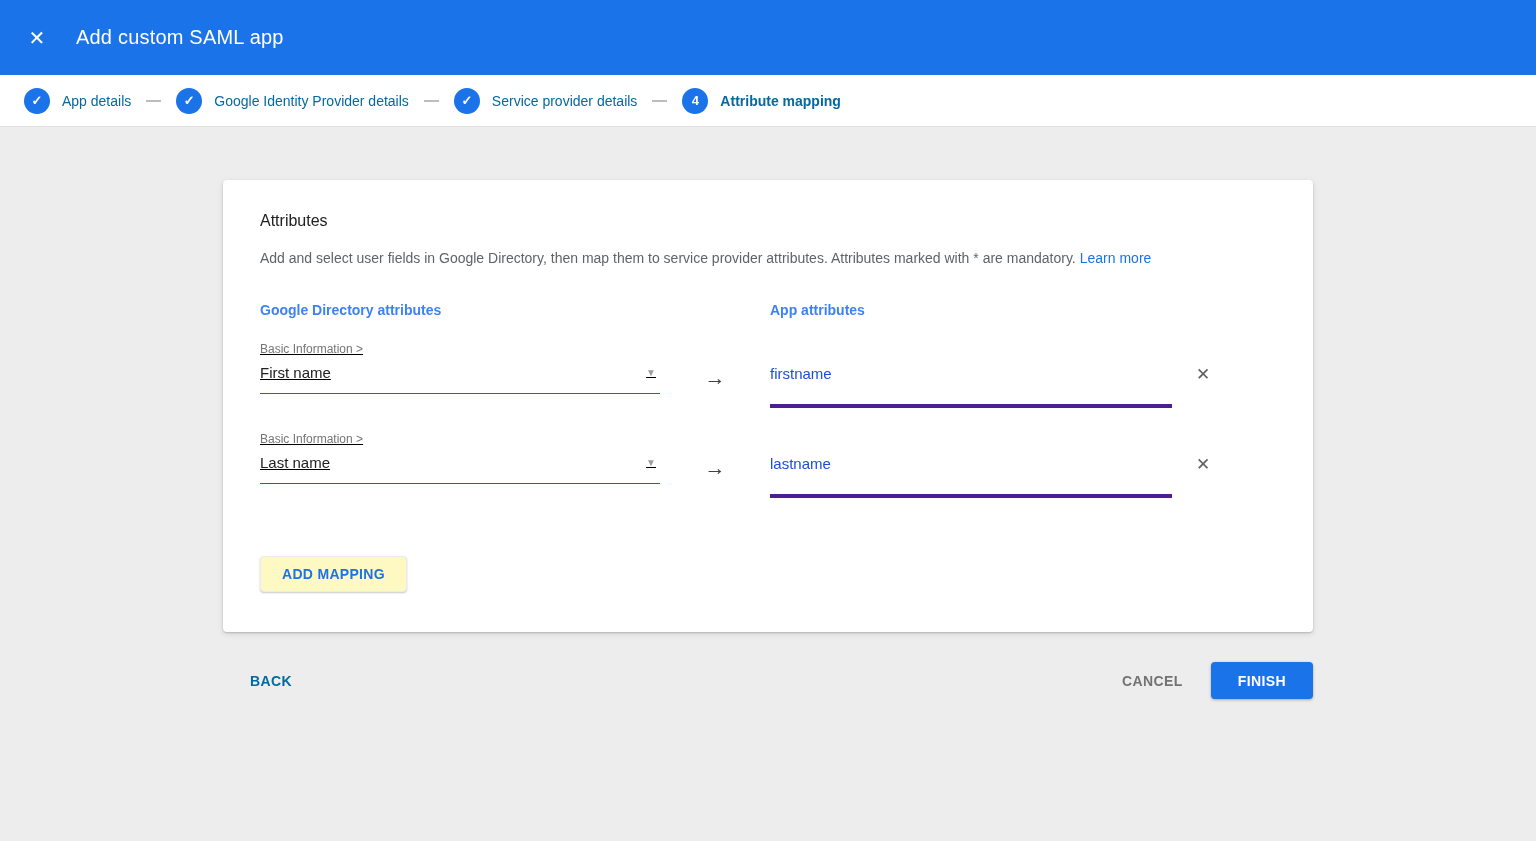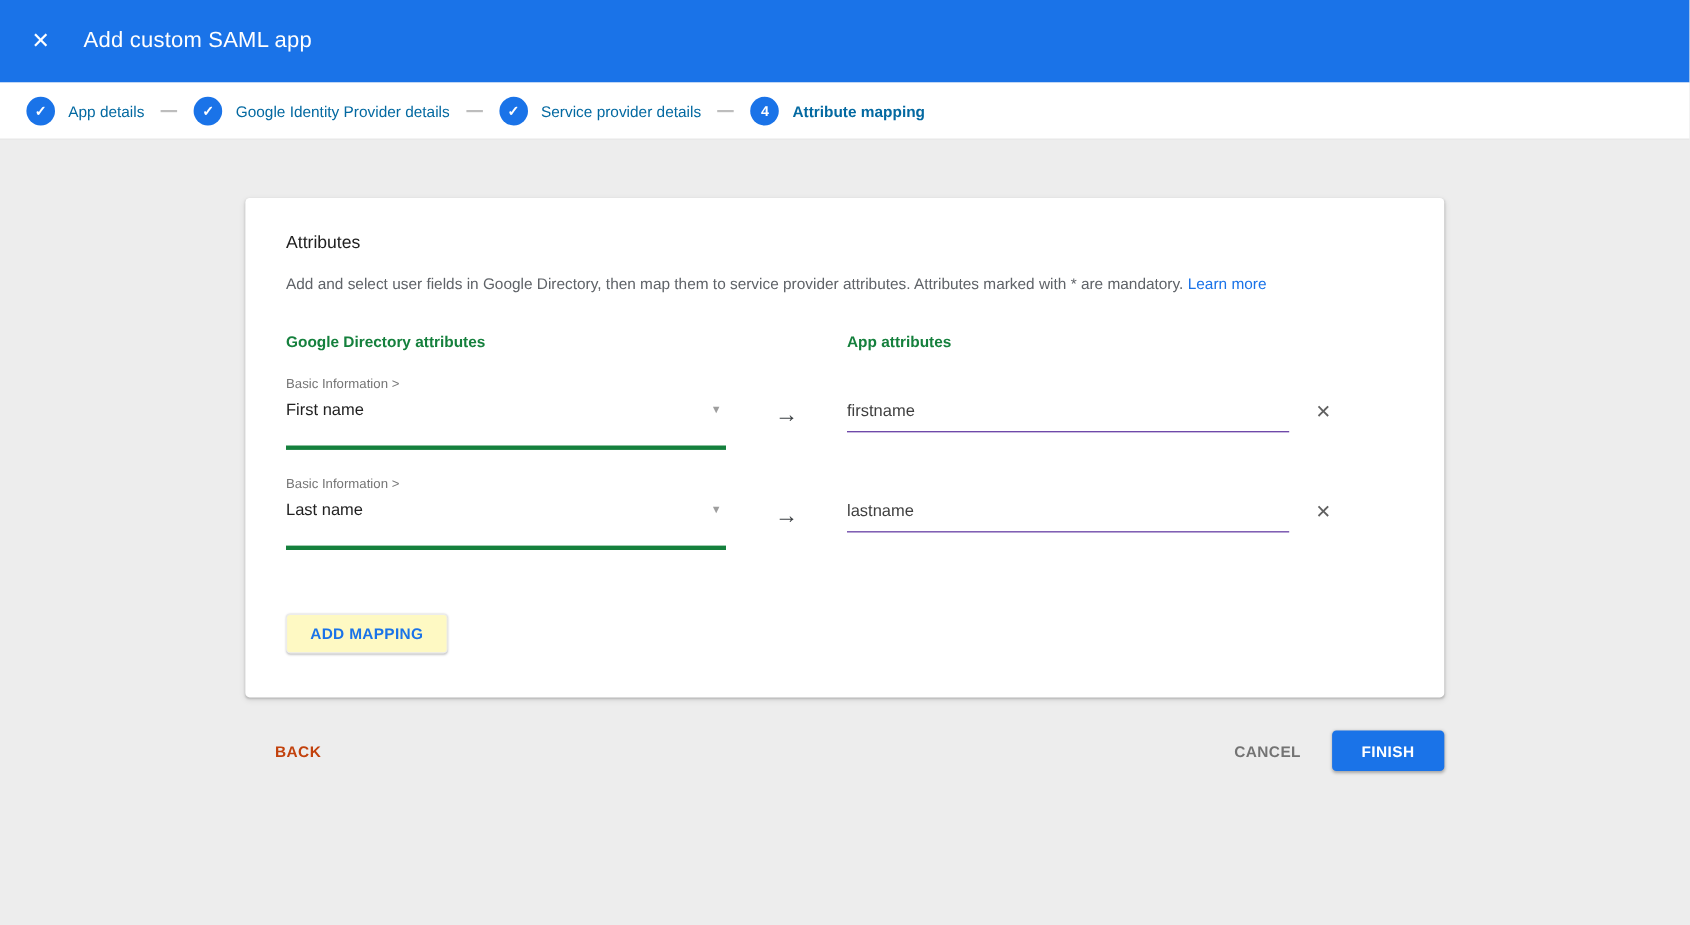--- a/index.html
+++ b/index.html
@@ -72,46 +72,47 @@
     background: #ffffff;
     border-radius: 4px;
     box-shadow: 0 1px 2px rgba(0,0,0,0.18), 0 2px 6px rgba(0,0,0,0.10);
     padding: 30px 37px 40px 37px;
   }
   .card-title { font-size: 16px; font-weight: 500; color: #212121; margin: 0; line-height: 22px; }
   .card-desc { margin: 16px 0 0 0; font-size: 14px; color: #5f6368; line-height: 20px; }
   .learn-more { color: #1a73e8; text-decoration: none; cursor: pointer; margin-left: 4px; }
 
   .columns-header { display: flex; margin-top: 34px; }
-  .col-h { font-size: 14px; font-weight: 700; color: #15803d; }
+  .col-h { font-size: 14px; font-weight: 700; color: #3b82f6; }
   .col-h.left { width: 510px; }
 
   .mapping-row { display: flex; align-items: flex-start; margin-top: 24px; }
 
   .dir-select {
     width: 400px;
-    border-bottom: 4px solid #15803d;
-    padding-bottom: 24px;
-    cursor: pointer;
+    border-bottom: 1px solid #15803d;
+    padding-bottom: 12px;
+    cursor: pointer;
+    text-decoration: underline;
   }
   .dir-cat { font-size: 12px; color: #757575; line-height: 15px; }
   .dir-value-line { display: flex; align-items: center; justify-content: space-between; margin-top: 7px; }
   .dir-value { font-size: 15px; color: #212121; }
   .caret { color: #9e9e9e; font-size: 10px; margin-right: 4px; }
 
   .map-arrow { width: 110px; text-align: center; font-size: 21px; color: #3c4043; padding-top: 24px; }
 
   .app-field { width: 402px; padding-top: 23px; }
   .app-input {
     width: 100%;
     border: none;
-    border-bottom: 1px solid #4c1d95;
+    border-bottom: 4px solid #4c1d95;
     font-size: 15px;
-    color: #404040;
-    padding: 0 0 10px 0;
+    color: #1d4ed8;
+    padding: 0 0 22px 0;
     outline: none;
     background: transparent;
     font-family: inherit;
   }
 
   .remove-btn {
     background: none;
     border: none;
     color: #616161;
     font-size: 17px;
@@ -136,21 +137,21 @@
     cursor: pointer;
     font-family: inherit;
   }
 
   
   .footer-actions { width: 1090px; margin: 30px auto 0; display: flex; align-items: center; }
   .back-btn {
     margin-left: 27px;
     background: none; border: none;
     font-size: 14px; font-weight: 700;
-    color: #c2410c; letter-spacing: 0.4px;
+    color: #0369a1; letter-spacing: 0.4px;
     cursor: pointer; padding: 0; font-family: inherit;
   }
   .footer-right { margin-left: auto; display: flex; align-items: center; }
   .cancel-btn {
     background: none; border: none;
     font-size: 14px; font-weight: 700;
     color: #737373; letter-spacing: 0.4px;
     cursor: pointer; margin-right: 28px; padding: 0; font-family: inherit;
   }
   .finish-btn {

